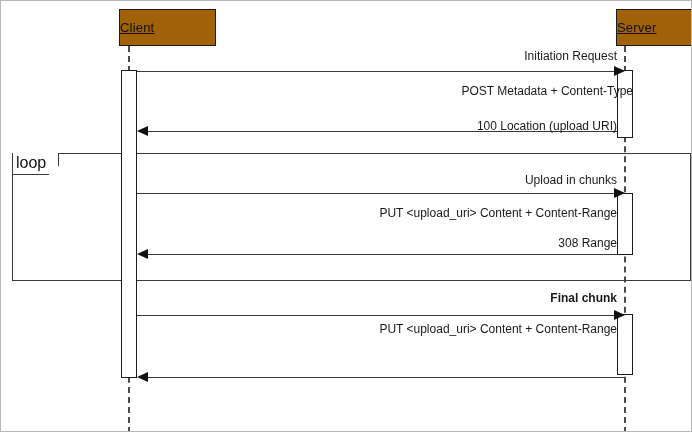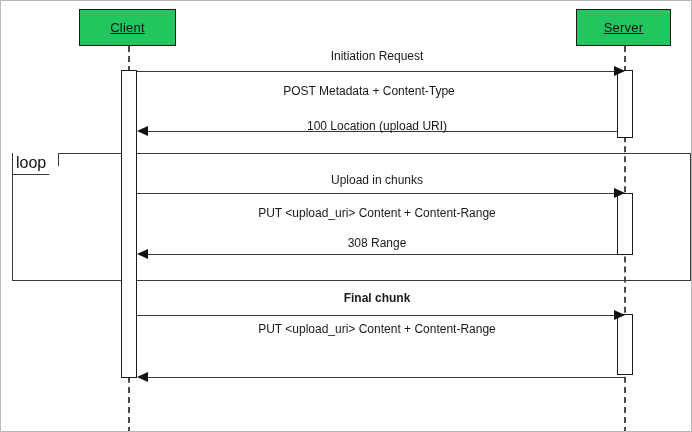--- a/index.html
+++ b/index.html
@@ -14,26 +14,26 @@
     background: #ffffff;
     overflow: hidden;
     font-family: "Liberation Sans", sans-serif;
     border: 1px solid #b8b8b8;
     box-sizing: border-box;
   }
   
   .participant-box {
     position: absolute;
     border: 1.5px solid #1a1a1a;
-    background: #22c55e;
+    background: #a16207;
     box-sizing: border-box;
     display: flex;
     align-items: center;
-    justify-content: center;
     z-index: 6;
+    margin-left: 40px;
   }
   .participant-label {
     font-size: 13px;
     color: #111111;
     text-decoration: underline;
     letter-spacing: 0.2px;
     white-space: nowrap;
   }
   
   .lifeline {
@@ -71,21 +71,21 @@
   .arrow-head.right {
     border-top: 5px solid transparent;
     border-bottom: 5px solid transparent;
     border-left: 11px solid #111111;
   }
   .msg-label {
     position: absolute;
     font-size: 12px;
     color: #1a1a1a;
     white-space: nowrap;
-    text-align: center;
+    text-align: right;
     z-index: 7;
     background: transparent;
   }
   
   .fragment {
     position: absolute;
     border: 1.5px solid #3a3a3a;
     box-sizing: border-box;
     background: transparent;
     z-index: 2;
@@ -144,21 +144,21 @@
   <div class="activation" style="left:120px; top:69px; width:16px; height:308px;"></div>
 
   <div class="activation" style="left:616px; top:69px; width:16px; height:68px;"></div>
   <div class="activation" style="left:616px; top:192px; width:16px; height:62px;"></div>
   <div class="activation" style="left:616px; top:313px; width:16px; height:61px;"></div>
 
   <div class="msg-label" style="left:136px; top:48px; width:480px;">Initiation Request</div>
 
   <div class="msg-line" style="left:136px; top:70px; width:487px;"></div>
   <div class="arrow-head right" style="left:613px; top:65px;"></div>
-  <div class="msg-label" style="left:128px; top:83px; width:480px;">POST Metadata + Content-Type</div>
+  <div class="msg-label" style="left:152px; top:83px; width:480px;">POST Metadata + Content-Type</div>
 
   <div class="msg-line" style="left:139px; top:130px; width:484px;"></div>
   <div class="arrow-head left" style="left:136px; top:125px;"></div>
   <div class="msg-label" style="left:136px; top:118px; width:480px;">100 Location (upload URI)</div>
 
   <div class="msg-label" style="left:136px; top:172px; width:480px;">Upload in chunks</div>
 
   <div class="msg-line" style="left:136px; top:192px; width:487px;"></div>
   <div class="arrow-head right" style="left:613px; top:187px;"></div>
   <div class="msg-label" style="left:136px; top:205px; width:480px;">PUT &lt;upload_uri&gt; Content + Content-Range</div>

